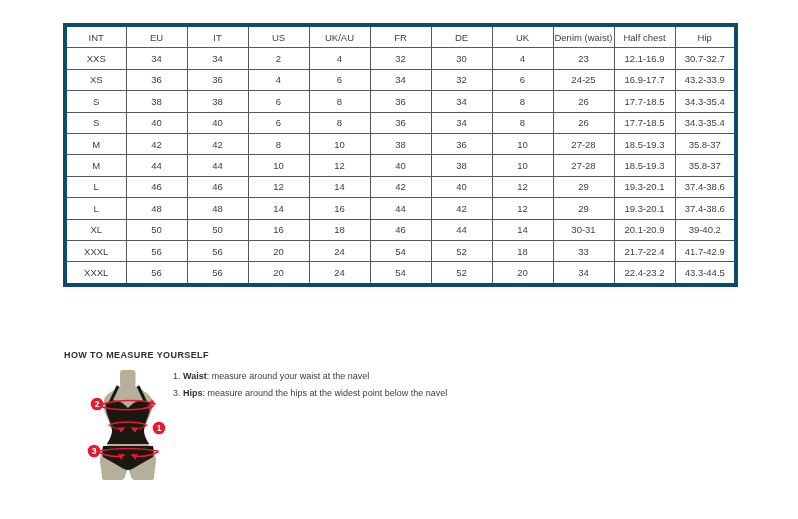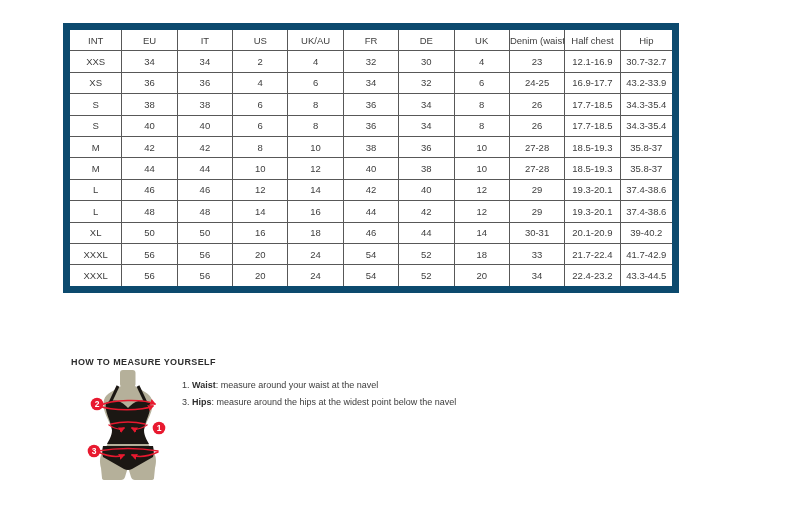--- a/index.html
+++ b/index.html
@@ -8,57 +8,57 @@
     background: #ffffff;
     font-family: "Liberation Sans", sans-serif;
     position: relative;
     overflow: hidden;
   }
 
   
   .size-table {
     position: absolute;
     left: 63px; top: 23px;
-    width: 616px;
+    width: 675px;
     border-collapse: collapse;
     table-layout: fixed;
-    border: 7px solid #0c4a6e;
+    border: 4px solid #0c4a6e;
   }
   .size-table th, .size-table td {
     border: 1px solid #585858;
     height: 20.4px;
     padding: 0;
     text-align: center;
     vertical-align: middle;
     font-size: 9.5px;
     font-weight: 400;
     color: #3d3d3d;
     white-space: nowrap;
     overflow: hidden;
   }
 
   
   .measure-title {
     position: absolute;
     left: 64px; top: 350px;
-    margin: 7px;
+    margin: 0;
     font-size: 9px;
     font-weight: 700;
     letter-spacing: 0.4px;
     color: #2d2d2d;
   }
   .figure-wrap {
     position: absolute;
     left: 84px; top: 366px;
     width: 100px; height: 140px;
   }
   .instructions {
     position: absolute;
     left: 170px; top: 369px;
-    margin: 12px; padding: 0;
+    margin: 3px; padding: 0;
     list-style: none;
     font-size: 9px;
     line-height: 9px;
     color: #3c3c3c;
   }
   .instructions li { margin: 0 0 7.5px 0; }
   .instructions .lbl { font-weight: 700; color: #2e2e2e; }
 </style>
 </head>
 <body>

